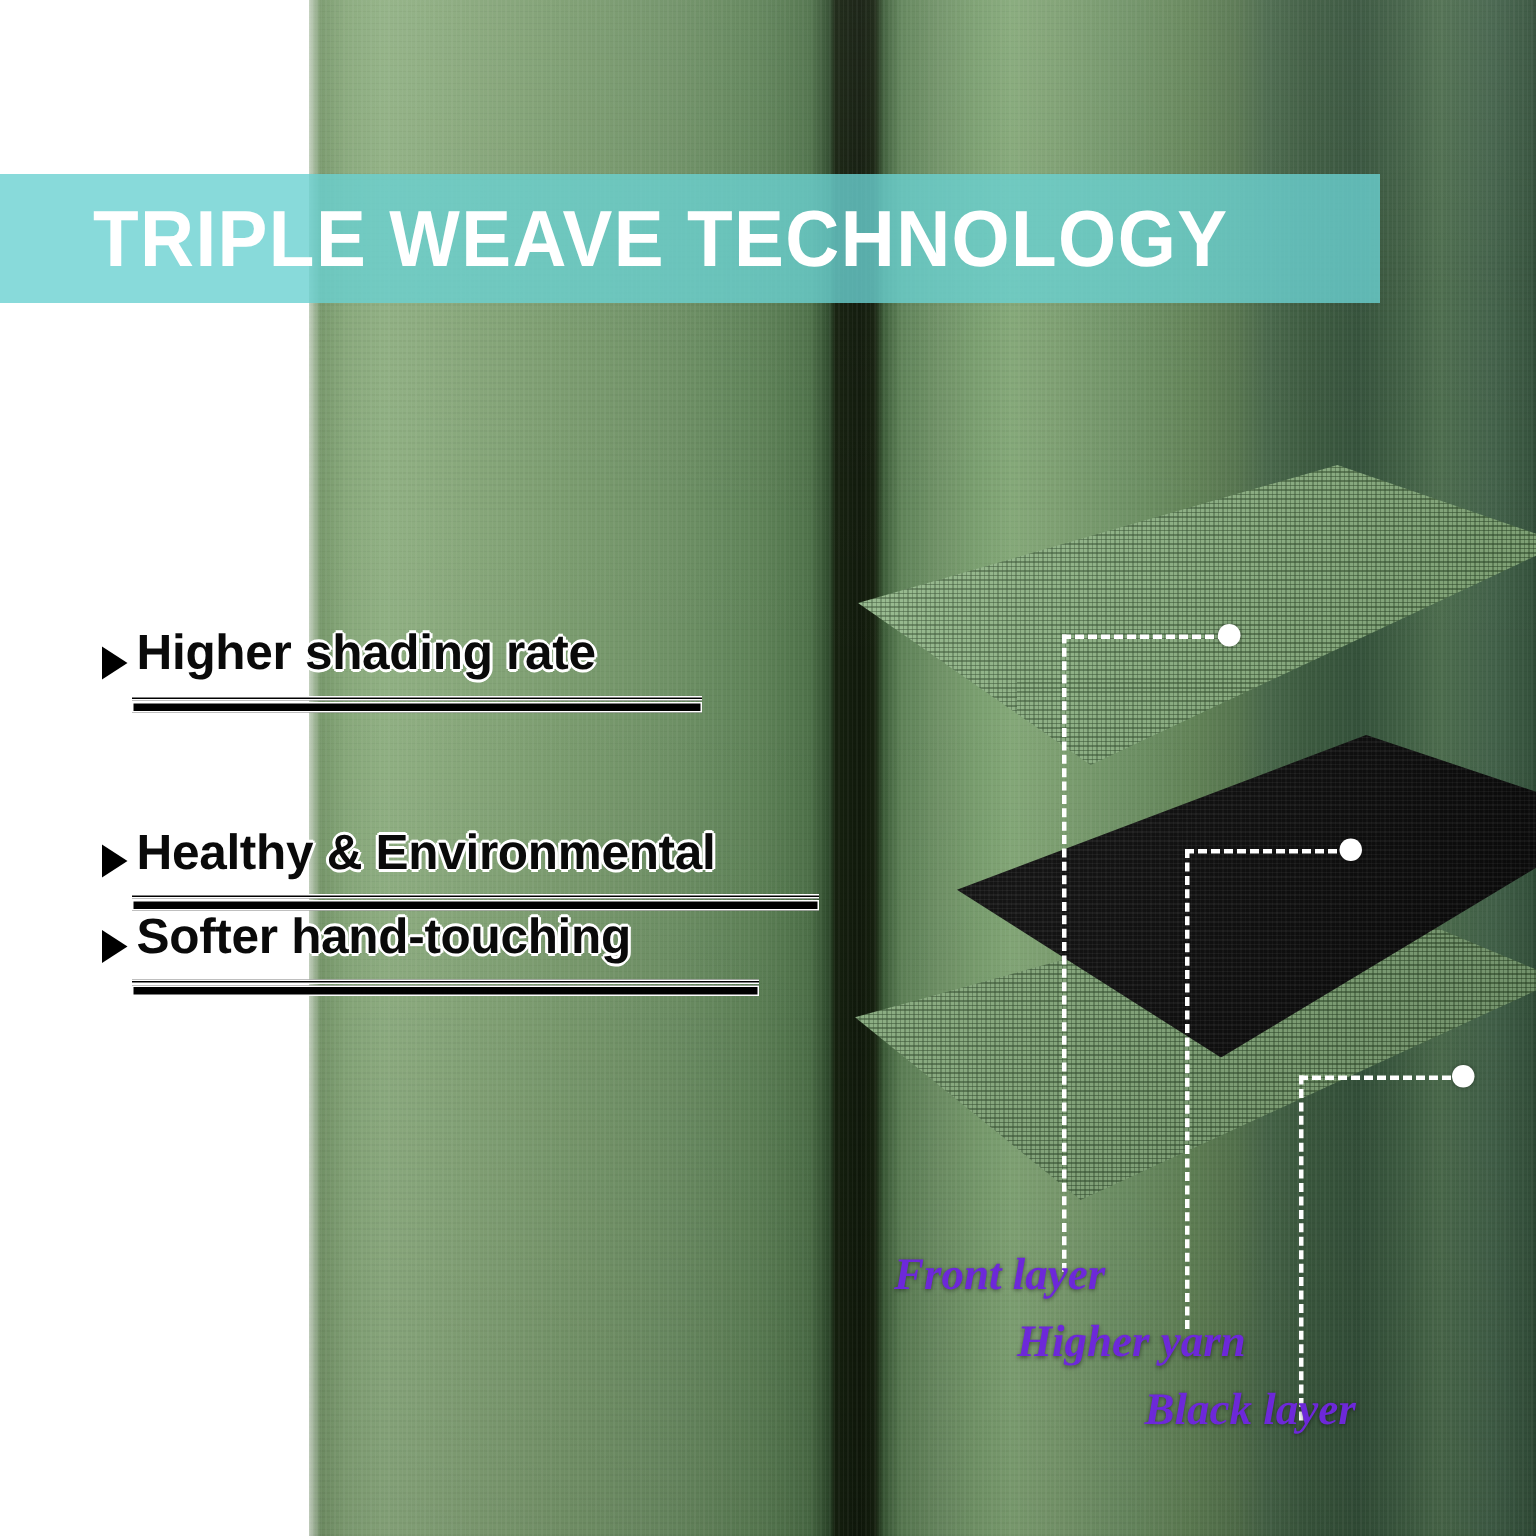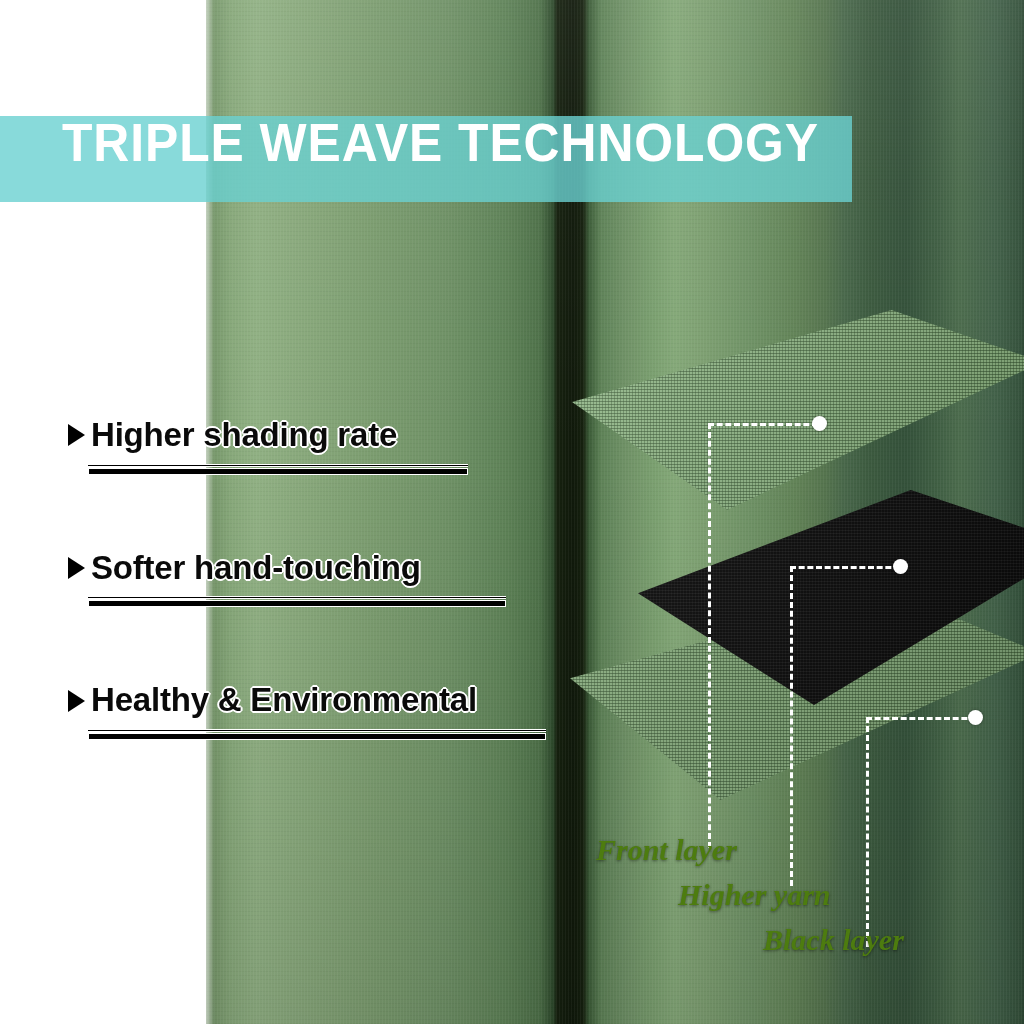--- a/index.html
+++ b/index.html
@@ -91,23 +91,24 @@
     position:absolute;
     left:0; top:0;
     width:206px; height:1024px;
     background:#ffffff;
   }
 
   
   .banner {
     position:absolute;
     left:0; top:116px;
-    width:852px; height:86px;
+    width:920px; height:86px;
     background:rgba(106,209,209,0.80);
     display:flex;
+    align-items:center;
     overflow:hidden;
   }
   .banner-title {
     margin-left:62px;
     color:#ffffff;
     font-family:"Liberation Sans", sans-serif;
     font-weight:700;
     font-size:53px;
     letter-spacing:1.0px;
     line-height:1;
@@ -121,21 +122,21 @@
     position:absolute;
     left:0; top:418px;
     width:620px;
   }
   .feature {
     position:relative;
     margin-bottom:0;
   }
   .feature-row {
     display:flex;
-    align-items:center;
+    align-items:flex-end;
     padding-left:68px;
   }
   .bullet-arrow {
     width:0; height:0;
     border-left:17px solid #000000;
     border-top:11px solid transparent;
     border-bottom:11px solid transparent;
     margin-right:6px;
     flex:0 0 auto;
   }
@@ -217,21 +218,21 @@
   }
   .dash-v {
     position:absolute;
     width:0;
     border-left:3px dashed #ffffff;
   }
 
   
   .layer-label {
     position:absolute;
-    color:#4d7c0f;
+    color:#6d28d9;
     font-family:"Liberation Serif", serif;
     font-style:italic;
     font-weight:700;
     font-size:30px;
     white-space:nowrap;
     text-shadow:0 1px 3px rgba(0,0,0,0.45);
   }
 </style>
 </head>
 <body>
@@ -255,37 +256,37 @@
       <div class="feature-row">
         <span class="bullet-arrow"></span>
         <span class="feature-text">Higher shading rate</span>
       </div>
       <div class="rule" style="width:380px;">
         <div class="thin"></div>
         <div class="thick"></div>
       </div>
     </div>
 
+    <div class="feature">
+      <div class="feature-row">
+        <span class="bullet-arrow"></span>
+        <span class="feature-text">Healthy &amp; Environmental</span>
+      </div>
+      <div class="rule" style="width:458px;">
+        <div class="thin"></div>
+        <div class="thick"></div>
+      </div>
+    </div>
+
     <div class="feature" style="margin-bottom:76px;">
       <div class="feature-row">
         <span class="bullet-arrow"></span>
         <span class="feature-text">Softer hand-touching</span>
       </div>
       <div class="rule" style="width:418px;">
-        <div class="thin"></div>
-        <div class="thick"></div>
-      </div>
-    </div>
-
-    <div class="feature">
-      <div class="feature-row">
-        <span class="bullet-arrow"></span>
-        <span class="feature-text">Healthy &amp; Environmental</span>
-      </div>
-      <div class="rule" style="width:458px;">
         <div class="thin"></div>
         <div class="thick"></div>
       </div>
     </div>
 
   </div>
 
   <div class="diagram">
 
     <div class="sheet" style="left:-20px; top:290px; width:470px; height:210px;

